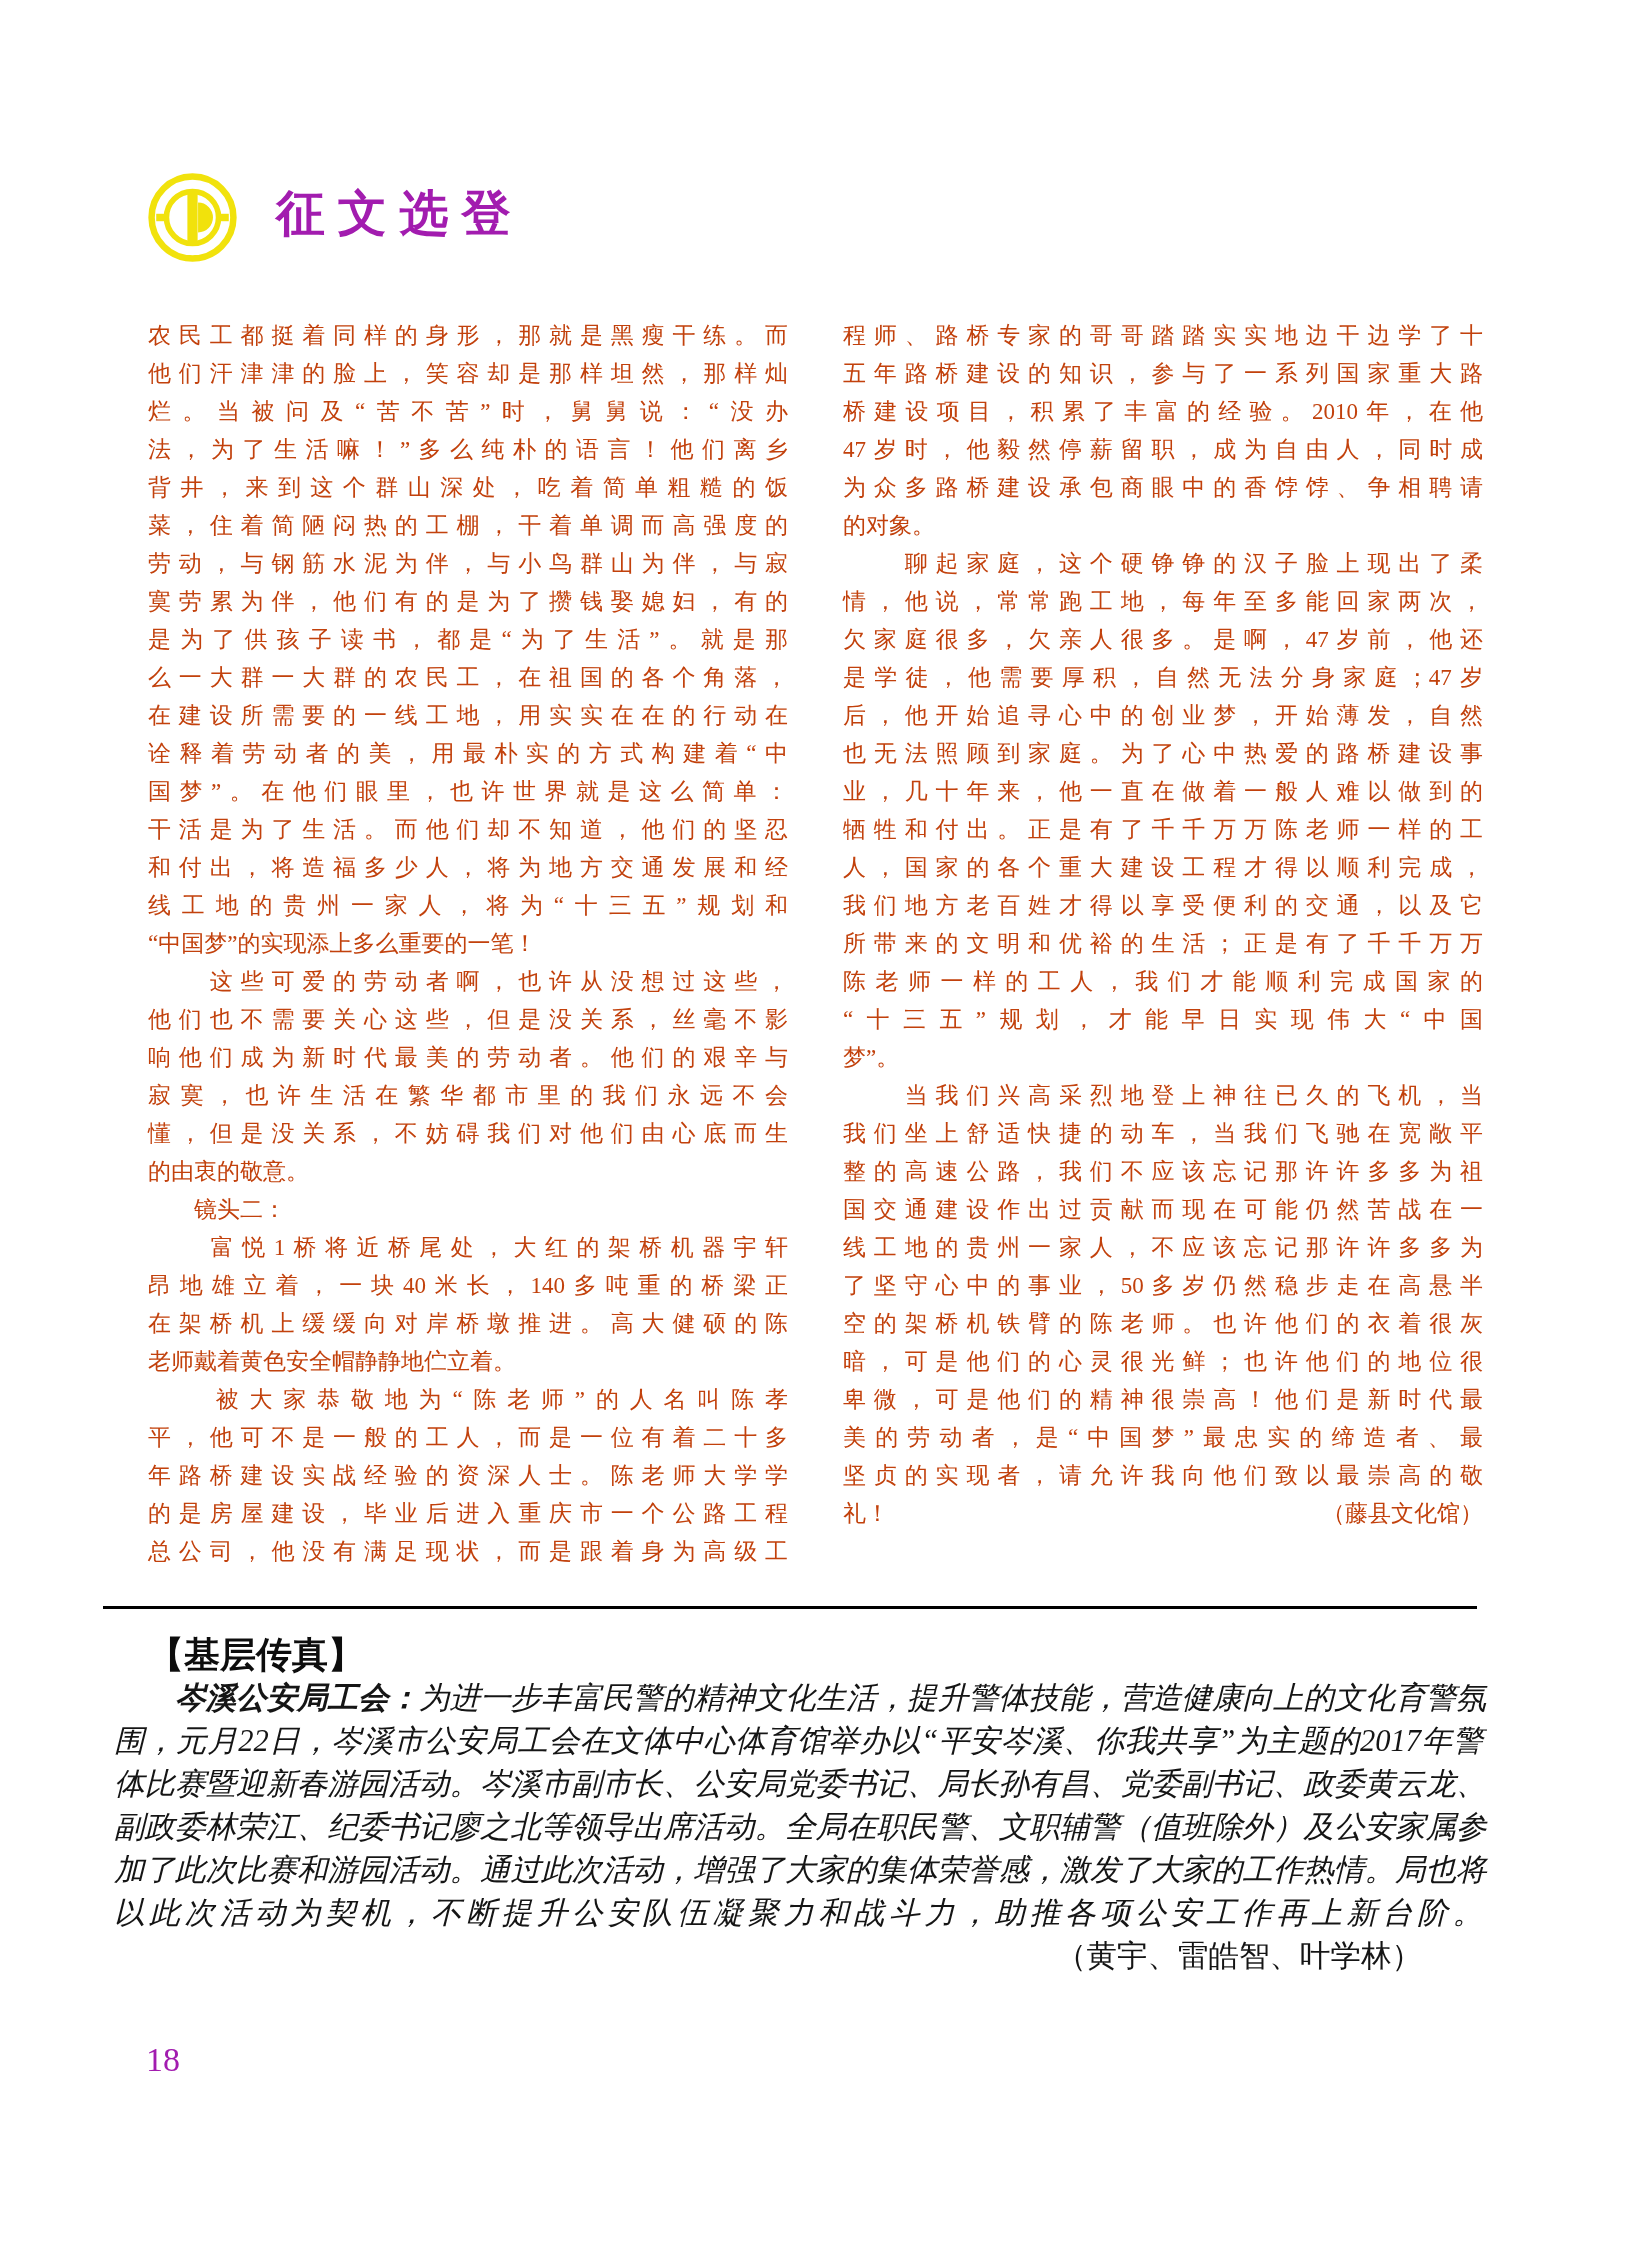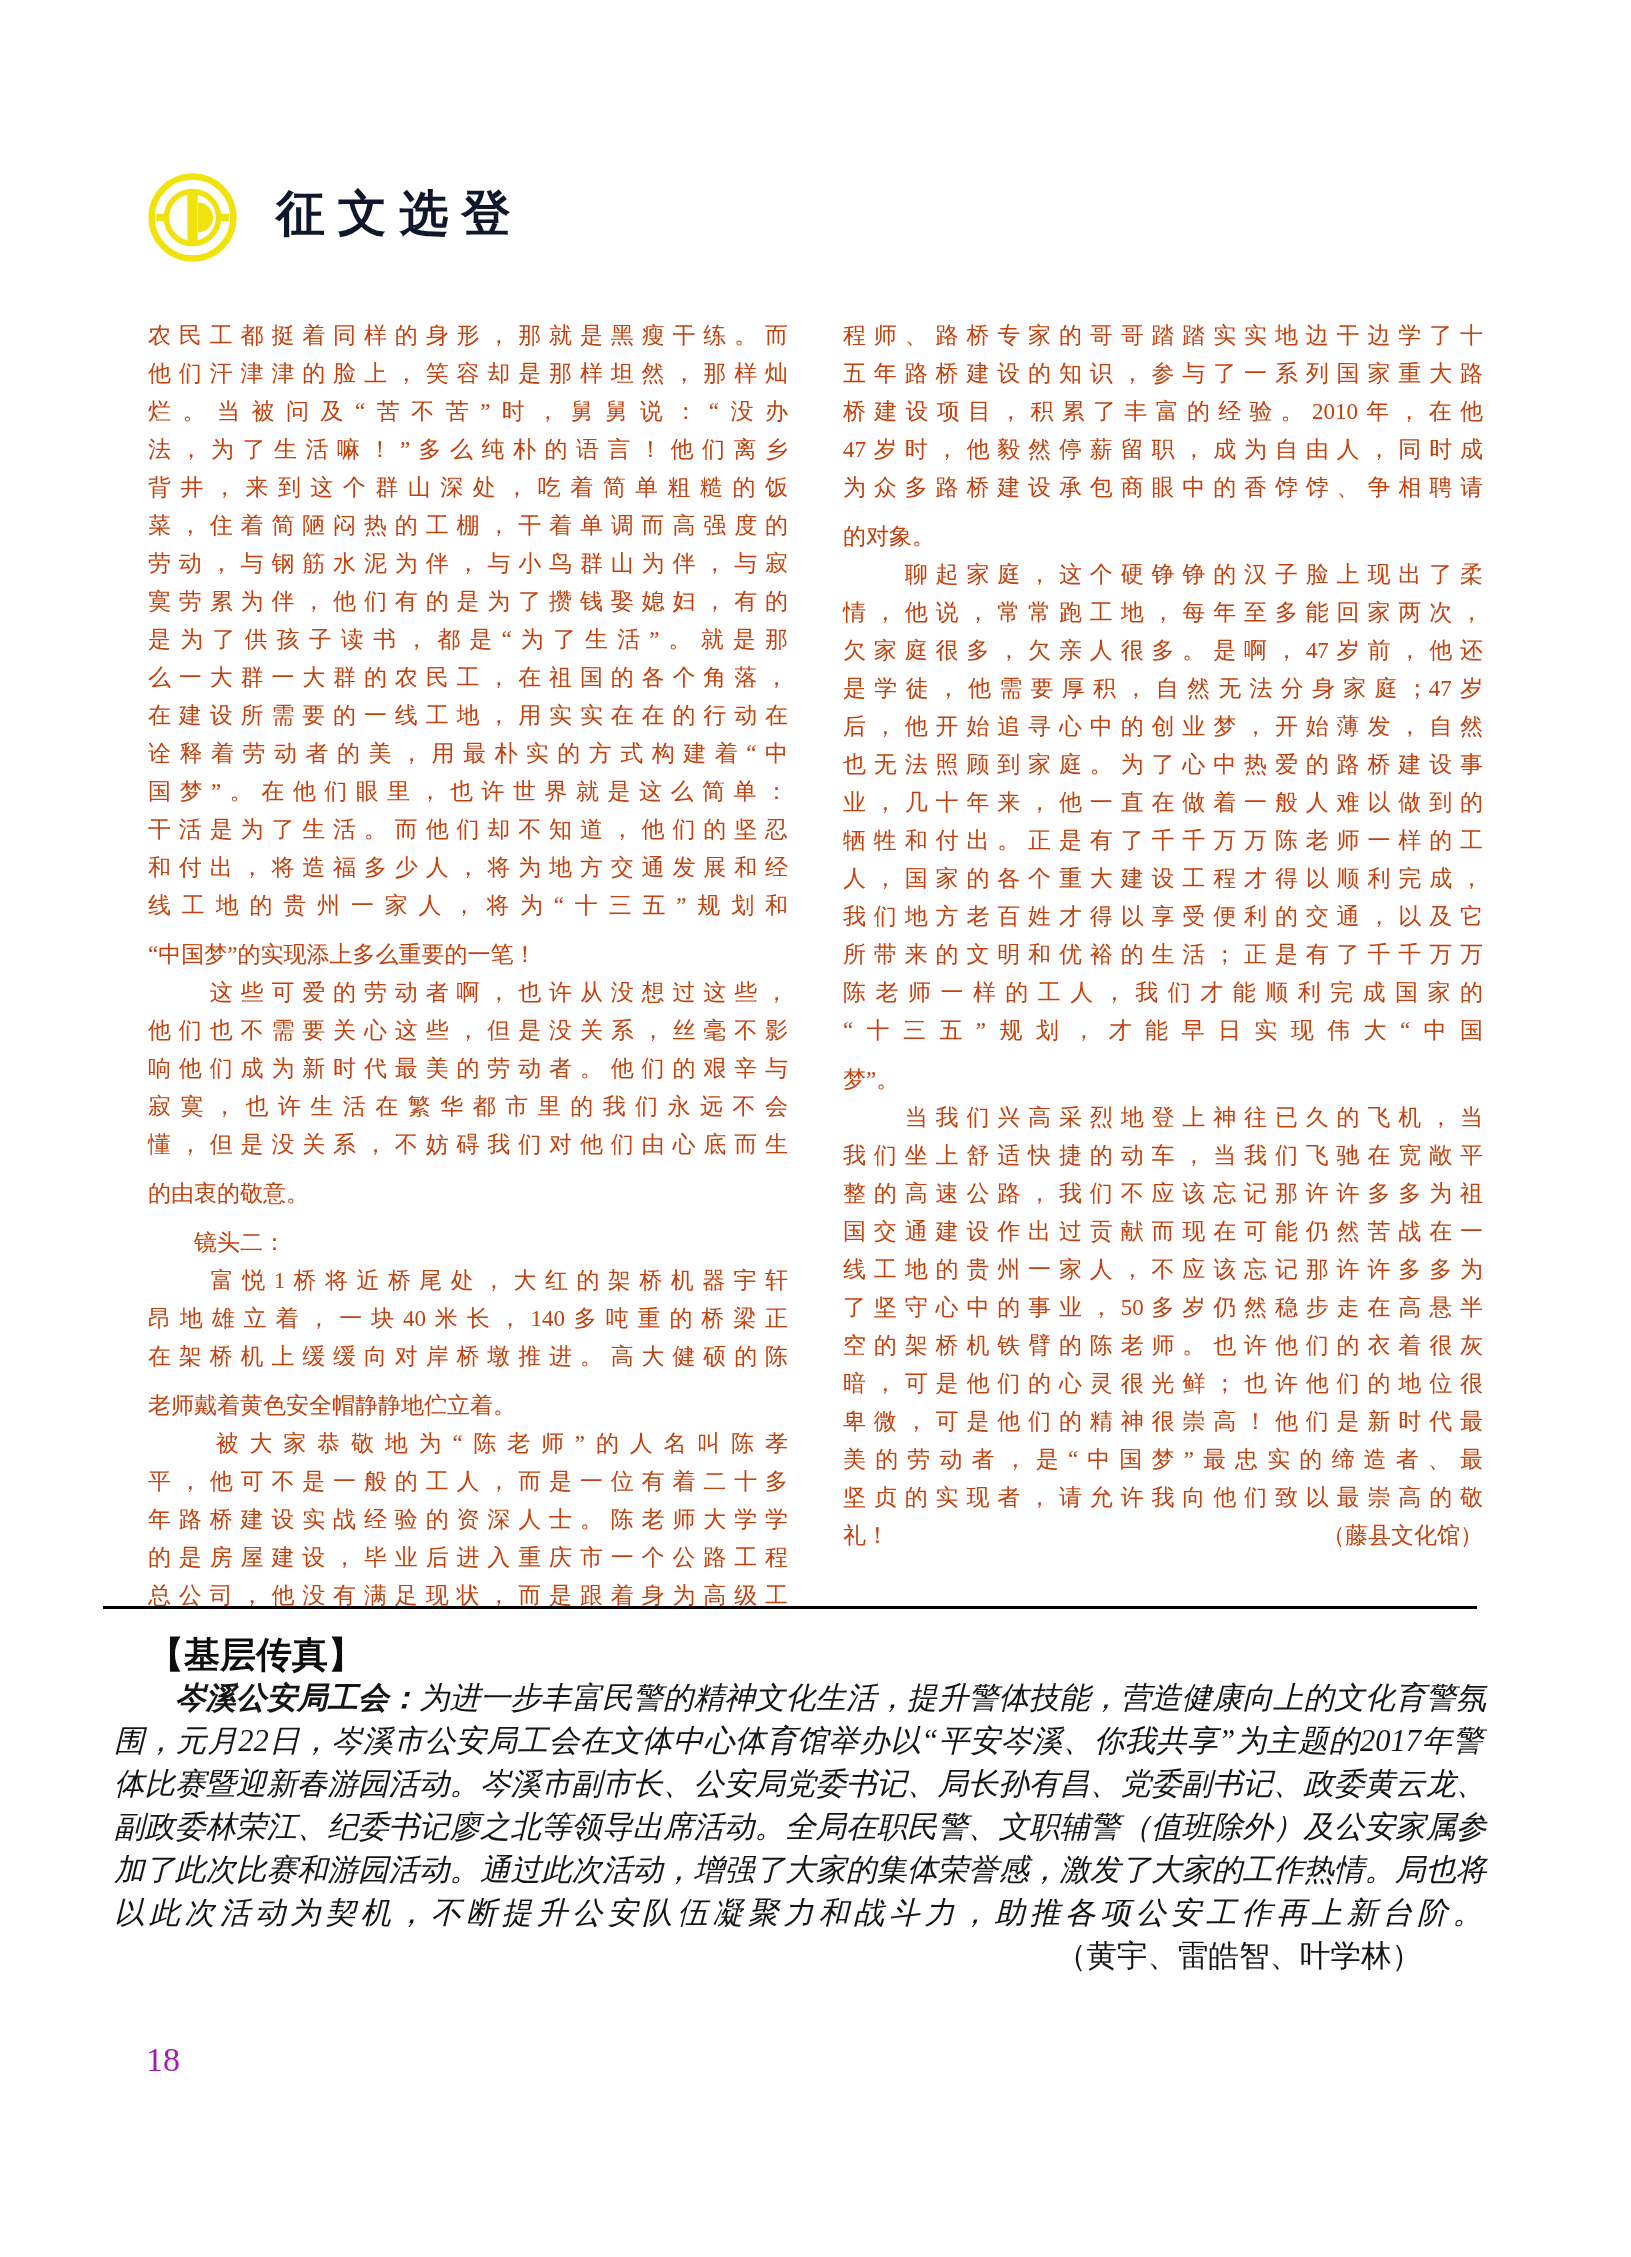--- a/index.html
+++ b/index.html
@@ -6,28 +6,28 @@
   .page {
     position:relative; width:1631px; height:2258px; background:#ffffff;
     font-family:"Liberation Serif","DejaVu Serif",serif;
     color:#141414; overflow:hidden;
   }
   
   .logo { position:absolute; left:146px; top:171px; width:93px; height:93px; }
   .logo svg { width:93px; height:93px; display:block; }
   .page-title {
     position:absolute; left:276px; top:181px;
-    font-size:49px; font-weight:bold; letter-spacing:12.8px; color:#0f172a;
+    font-size:49px; font-weight:bold; letter-spacing:12.8px; color:#a21caf;
   }
   
   .article { position:absolute; left:148px; top:317px; width:1336px; display:flex; }
   .col { width:640px; font-size:23px; line-height:38px; color:#c2410c; }
   .col-left { margin-right:55px; }
   .tline { height:38px; text-align:justify; text-align-last:justify; white-space:nowrap; }
-  .tline.endline { text-align-last:left;margin-top:11px; }
+  .tline.endline { text-align-last:left; }
   .para { margin:0; }
   .closing-line { height:38px; display:flex; justify-content:space-between; }
   
   .divider { position:absolute; left:103px; top:1606px; width:1374px; height:3px; background:#000; }
   
   .section-header {
     position:absolute; left:148px; top:1631px;
     font-size:36px; font-weight:bold; color:#0d0d0d;
   }
   .section-body {

